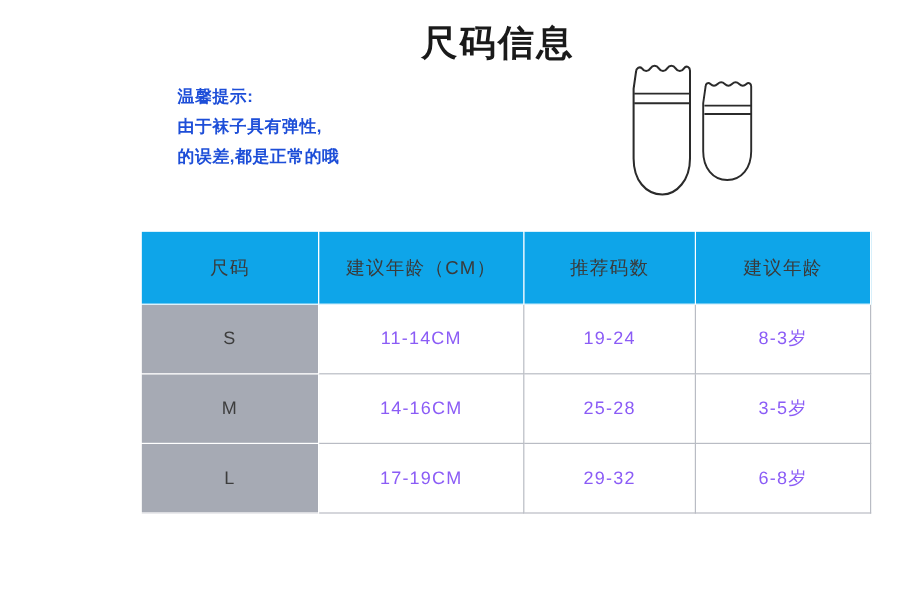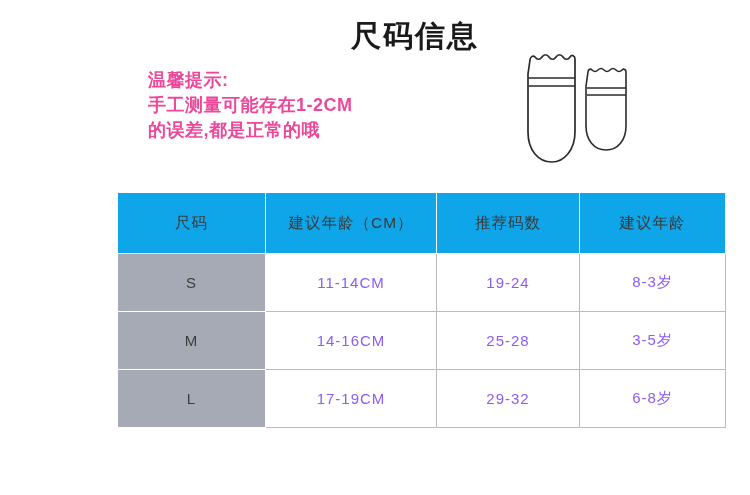--- a/index.html
+++ b/index.html
@@ -37,23 +37,23 @@
   }
 
   
   .notice {
     position: absolute;
     top: 68px;
     left: 108px;
     width: 320px;
   }
   .notice-line {
-    font-size: 18px;
+    font-size: 14px;
     font-weight: bold;
-    color: #ec4899;
+    color: #1d4ed8;
     line-height: 25px;
     letter-spacing: 0.5px;
     white-space: nowrap;
   }
 
   
   .socks {
     position: absolute;
     top: 22px;
     left: 468px;
@@ -111,21 +111,21 @@
 </style>
 </head>
 <body>
 
 <div class="page">
 
   <div class="title">尺码信息</div>
 
   <div class="notice">
     <div class="notice-line">温馨提示:</div>
-    <div class="notice-line">手工测量可能存在1-2CM</div>
+    <div class="notice-line">由于袜子具有弹性,</div>
     <div class="notice-line">的误差,都是正常的哦</div>
   </div>
 
   <div class="socks">
     <svg width="175" height="160" viewBox="0 0 175 160" xmlns="http://www.w3.org/2000/svg">
 
       <g fill="none" stroke="#2b2b2b" stroke-width="1.6">
         <path d="M80 50
                  C80 48 82 46 84 48
                  C86 50 88 50 90 48

